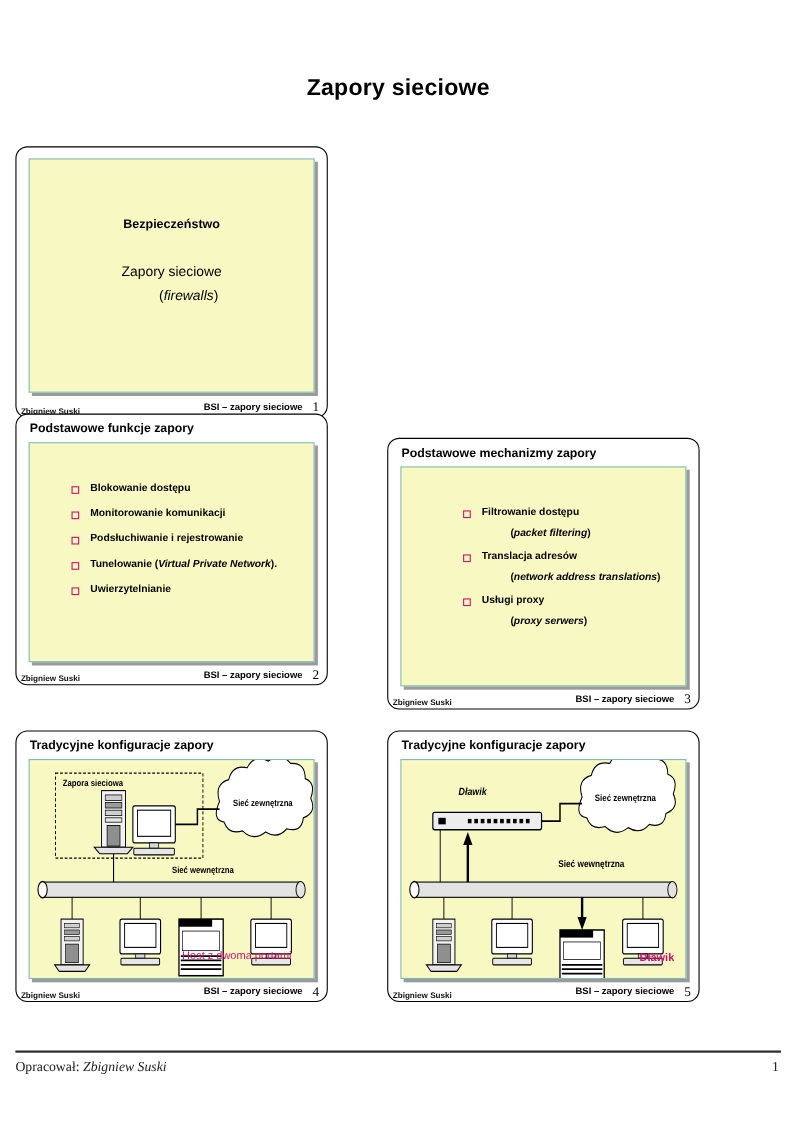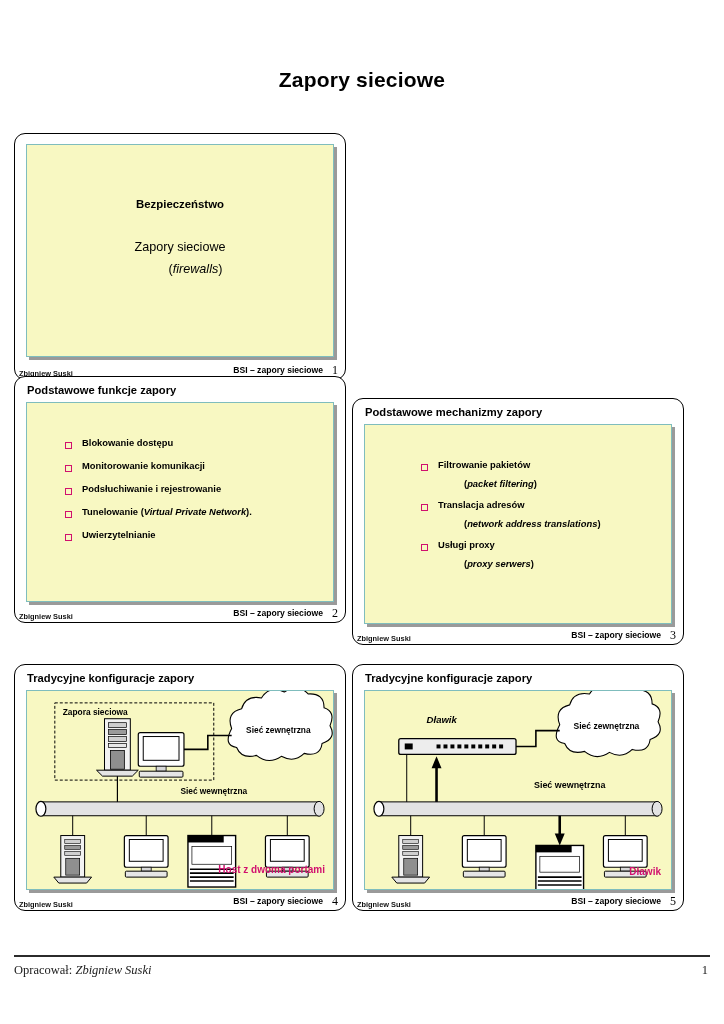--- a/index.html
+++ b/index.html
@@ -15,21 +15,21 @@
   .doc-header .htext{font-family:"Liberation Serif",serif;font-size:12.5px;color:#1a1a1a;letter-spacing:.1px;}
   .doc-header .hrule{position:absolute;left:0;top:19px;width:696px;height:0;border-top:1px solid #2b2b2b;}
 
   
   .doc-title{position:absolute;left:0;top:68px;width:724px;text-align:center;}
   .doc-title .t1{font-family:"Liberation Sans",sans-serif;font-size:21px;font-weight:bold;color:#000;letter-spacing:.2px;}
   .doc-title .t2{font-family:"Liberation Sans",sans-serif;font-size:11px;font-style:italic;color:#000;margin-top:3px;}
 
   
   .slide{position:absolute;background:#ffffff;border:1.4px solid #000000;box-sizing:border-box;}
-  .slide.wide{width:332px;height:247px;border-radius:11px;}
+  .slide.wide{width:284px;height:247px;border-radius:11px;}
   .slide-title{position:absolute;left:12px;top:7px;right:10px;
     font-family:"Liberation Sans",sans-serif;font-size:11.2px;font-weight:bold;color:#000;
     white-space:nowrap;}
   .slide-body{position:absolute;background:#f8f8c2;border:1px solid #7fbdbd;box-sizing:border-box;
     box-shadow:3px 3px 0 0 #9a9a9a;}
   .slide.titleonly .slide-body{left:11px;top:10px;right:11px;bottom:22px;}
   .slide.withhead .slide-body{left:11px;top:25px;right:11px;bottom:20px;}
 
   .slide-foot{position:absolute;left:0;right:0;bottom:1px;height:17px;}
   .foot-author{position:absolute;left:4px;bottom:0px;font-family:"Liberation Sans",sans-serif;
@@ -127,21 +127,21 @@
       <div class="foot-num">2</div>
     </div>
   </div>
 
   <div class="slide wide withhead" style="left:352px;top:398px;">
     <div class="slide-title">Podstawowe mechanizmy zapory</div>
     <div class="slide-body">
       <div class="bullets b3">
         <div class="bline">
           <span class="sq"></span>
-          <span class="btxt">Filtrowanie pakietów</span>
+          <span class="btxt">Filtrowanie dostępu</span>
         </div>
         <div class="bsub"><b>(</b><span>packet filtering</span><b>)</b></div>
         <div class="bline">
           <span class="sq"></span>
           <span class="btxt">Translacja adresów</span>
         </div>
         <div class="bsub"><b>(</b><span>network address translations</span><b>)</b></div>
         <div class="bline">
           <span class="sq"></span>
           <span class="btxt">Usługi proxy</span>
@@ -231,21 +231,21 @@
             </g>
           </g>
 
           <g>
             <rect x="240" y="146" width="44" height="32" rx="2" fill="#ffffff" stroke="#000" stroke-width="1.2"></rect>
             <rect x="245" y="150" width="34" height="22" fill="#ffffff" stroke="#000" stroke-width="1"></rect>
             <rect x="257" y="178" width="10" height="4" fill="#d8d8d8" stroke="#000" stroke-width="0.8"></rect>
             <rect x="241" y="182" width="42" height="6" rx="1" fill="#e6e6e6" stroke="#000" stroke-width="1"></rect>
           </g>
         </svg>
-        <div style="position:absolute;right:8px;bottom:14px;font-family:'Liberation Sans',sans-serif;font-size:10px;font-weight:bold;color:#d1106e;">Host z dwoma portami</div>
+        <div style="position:absolute;right:20px;bottom:14px;font-family:'Liberation Sans',sans-serif;font-size:10px;font-weight:normal;color:#d1106e;">Host z dwoma portami</div>
       </div>
     </div>
     <div class="slide-foot">
       <div class="foot-author">Zbigniew Suski</div>
       <div class="foot-center">BSI – zapory sieciowe</div>
       <div class="foot-num">4</div>
     </div>
   </div>
 
   <div class="slide wide withhead" style="left:352px;top:664px;">

